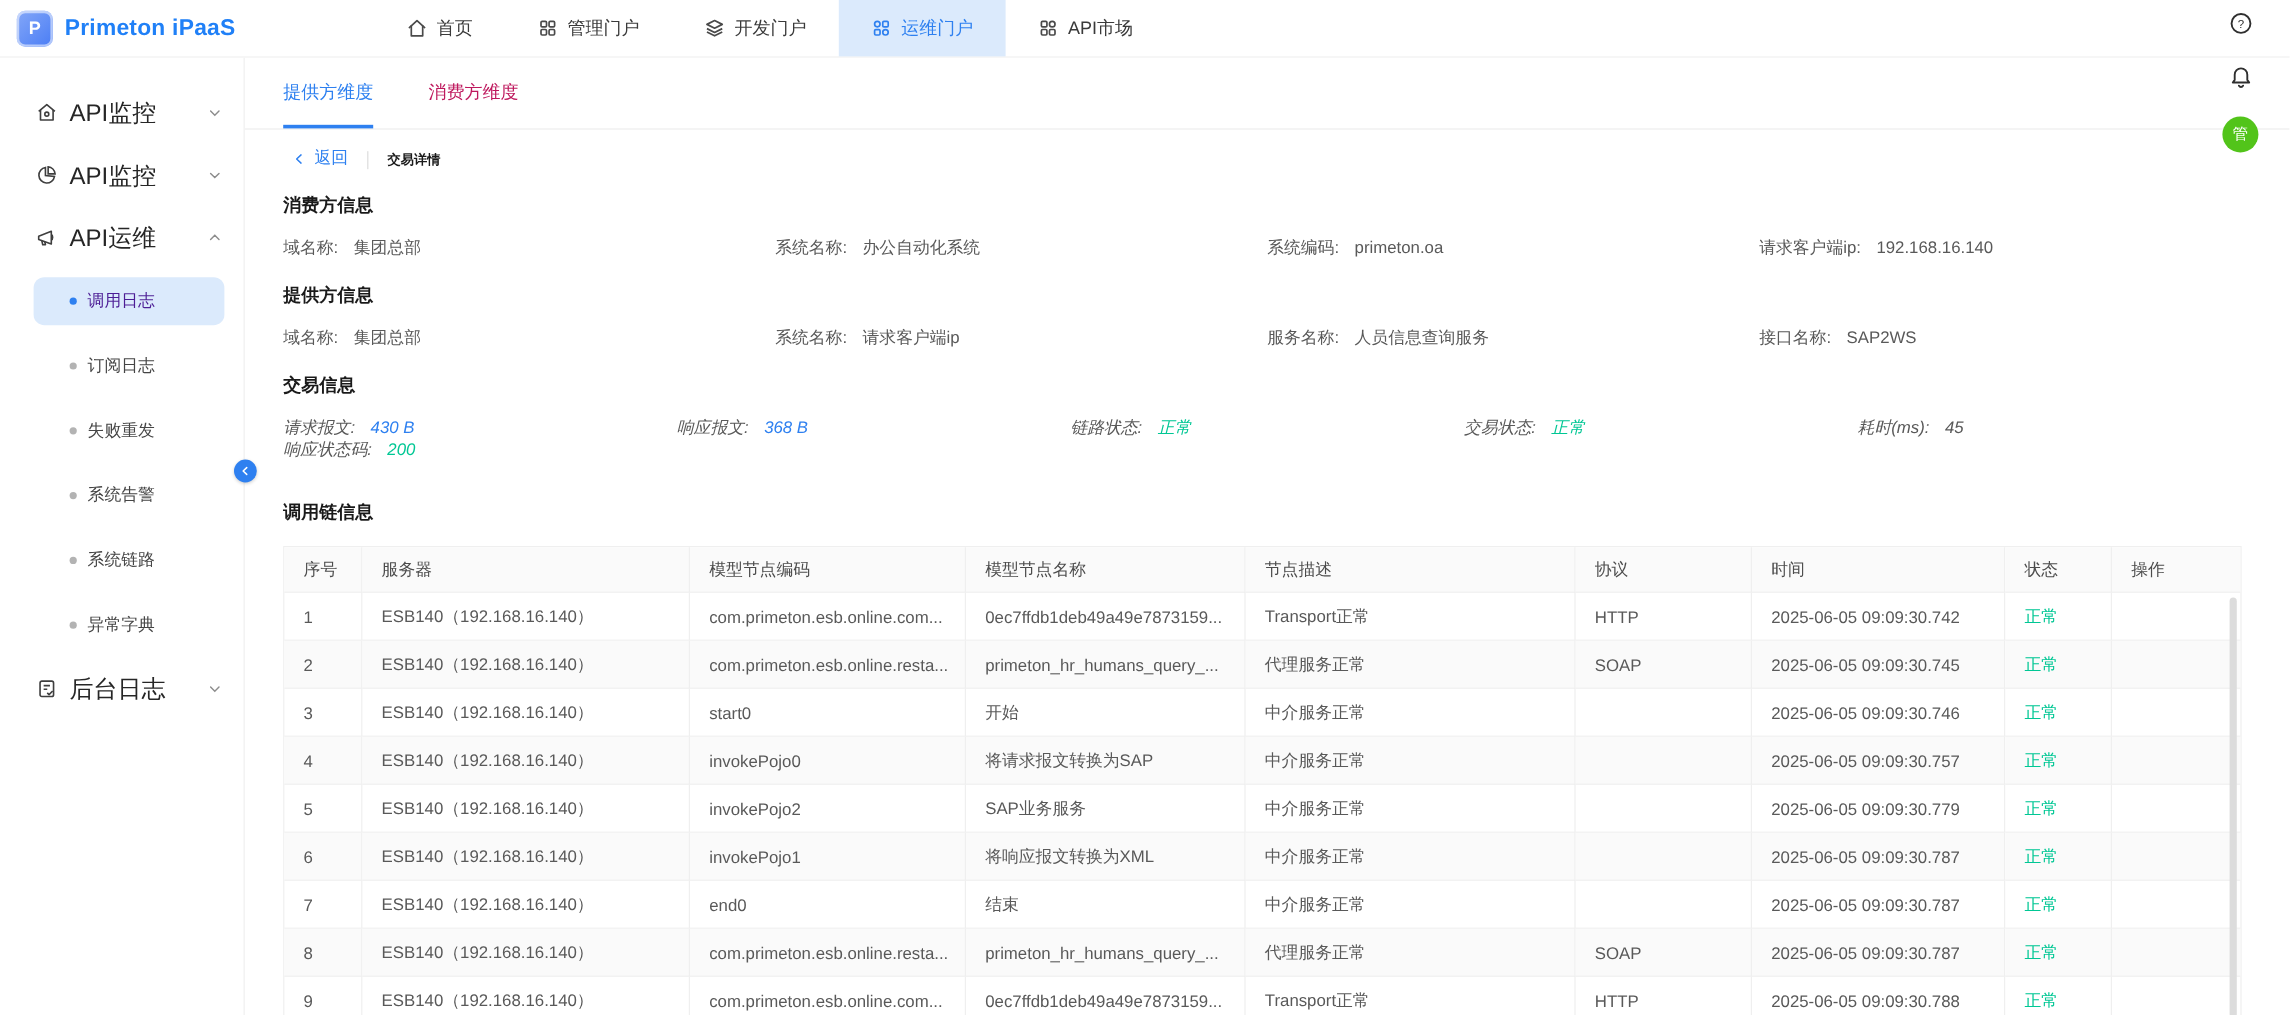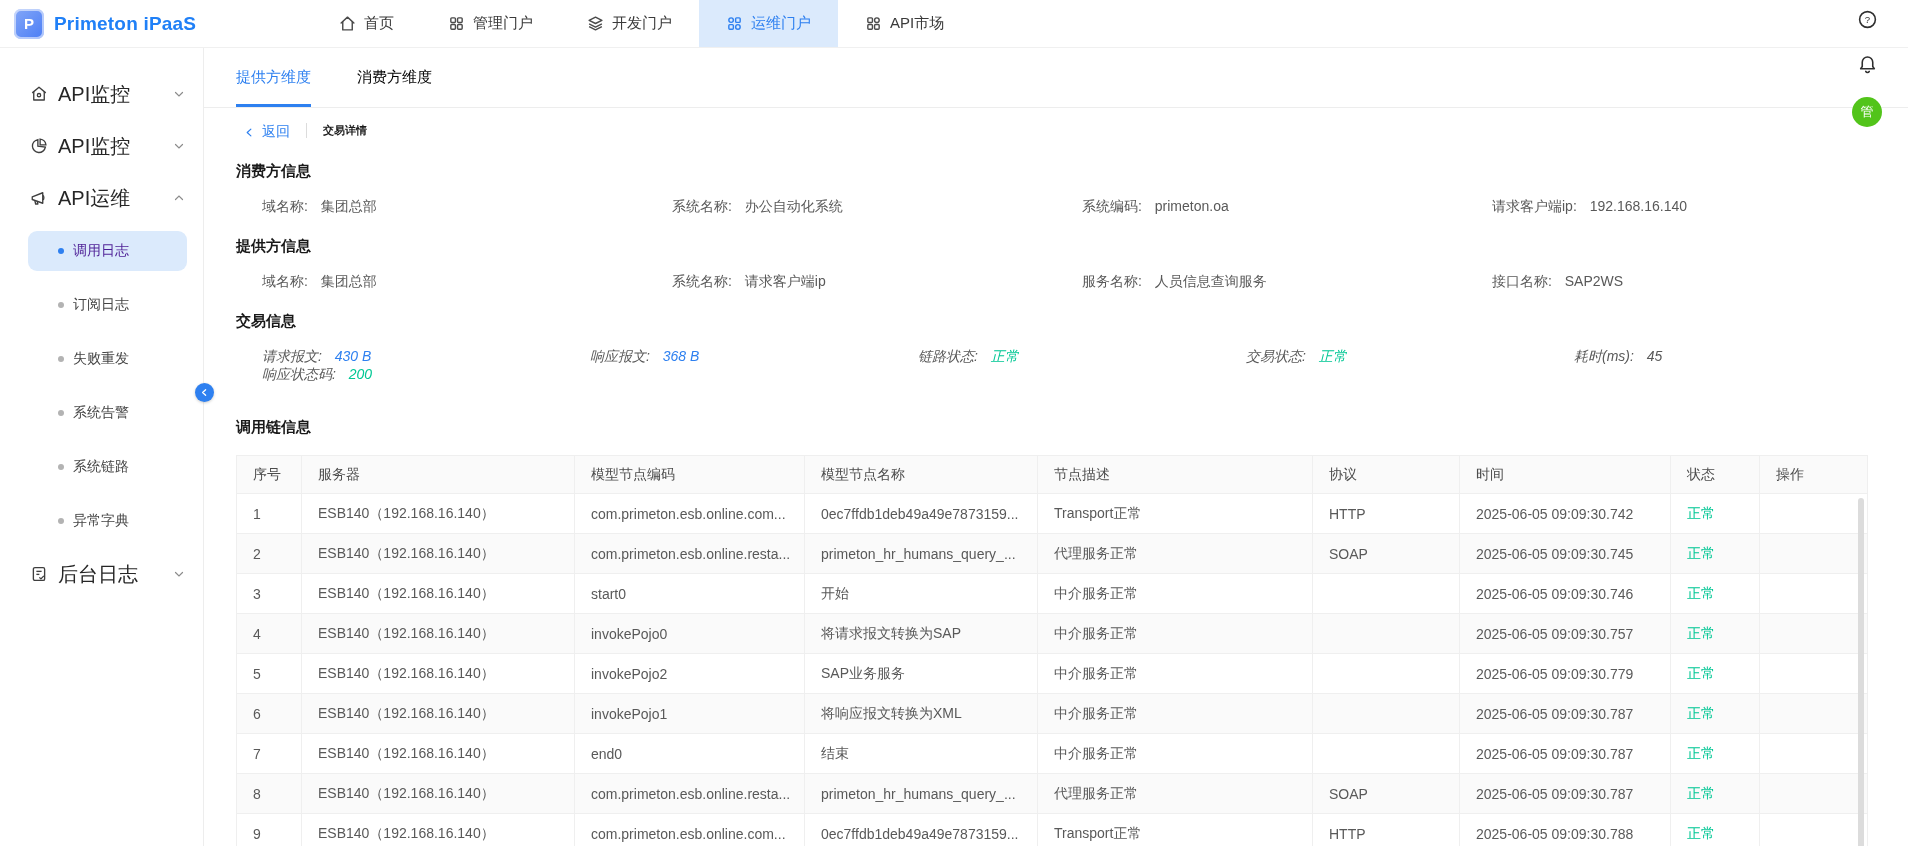--- a/index.html
+++ b/index.html
@@ -46,36 +46,36 @@
 
   .collapse-btn { position:absolute; left:195px; top:383px; width:19px; height:19px;
     border-radius:50%; background:#2e80f0; color:#fff; display:flex; align-items:center;
     justify-content:center; z-index:20; cursor:pointer; box-shadow:0 1px 3px rgba(0,0,0,.2); }
   .collapse-btn svg { width:9px; height:9px; }
 
   
   .main { position:absolute; left:204px; top:48px; right:0; bottom:0; overflow:hidden; background:#fff; }
   .tabs { height:60px; border-bottom:1px solid #ededed; display:flex; align-items:stretch;
     padding-left:32px; gap:46px; }
-  .tab { display:flex; align-items:center; font-size:15px; color:#000000; cursor:pointer; position:relative; }
+  .tab { display:flex; align-items:center; font-size:15px; color:#be185d; cursor:pointer; position:relative; }
   .tab.active { color:#2e80f0; }
   .tab.active::after { content:""; position:absolute; left:0; right:0; bottom:0; height:3px; background:#2e80f0; }
 
-  .back-row { display:flex; align-items:flex-start; margin:15px 16px 0 40px; }
+  .back-row { display:flex; align-items:flex-end; margin:15px 16px 0 40px; }
   .back-link { display:flex; align-items:center; gap:7px; color:#2e80f0; font-size:14px; cursor:pointer; }
   .back-link svg { width:11px; height:11px; }
   .v-divider { width:1px; height:15px; background:#dcdcdc; margin:0 16px; }
   .page-title { font-size:11px; font-weight:bold; color:#1a1a1a; }
 
   .sections { padding:0 32px; }
   .section-title { font-size:15px; font-weight:bold; color:#1a1a1a; margin-top:21px; }
   .fields { display:grid; margin-top:17px; }
   .grid-4 { grid-template-columns:repeat(4,1fr); }
   .grid-6 { grid-template-columns:repeat(5,1fr);font-style:italic; }
-  .field { font-size:14px; color:#595959; white-space:nowrap;margin-left:26px; }
+  .field { font-size:14px; color:#595959; white-space:nowrap; }
   .flabel { margin-right:9px; color:#595959; }
   .fvalue { color:#595959; }
   .c-blue { color:#2e80f0; }
   .c-green { color:#00c794; }
   .chain-title { margin-top:34px; }
 
   
   .table { margin-top:18px; width:1632px; border:1px solid #efefef; position:relative; }
   .tr { display:flex; }
   .cell { padding:0 16px; display:flex; align-items:center; white-space:nowrap; overflow:hidden;

